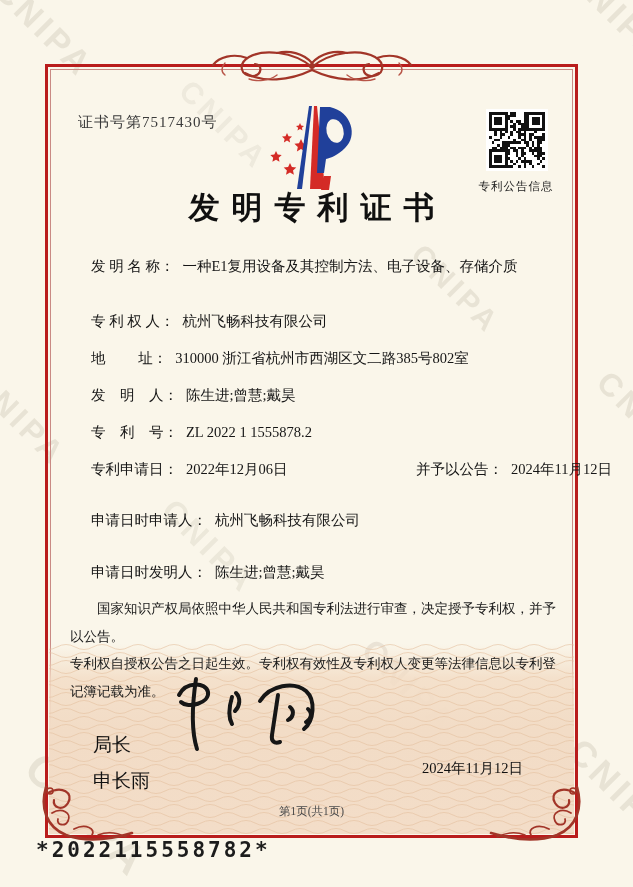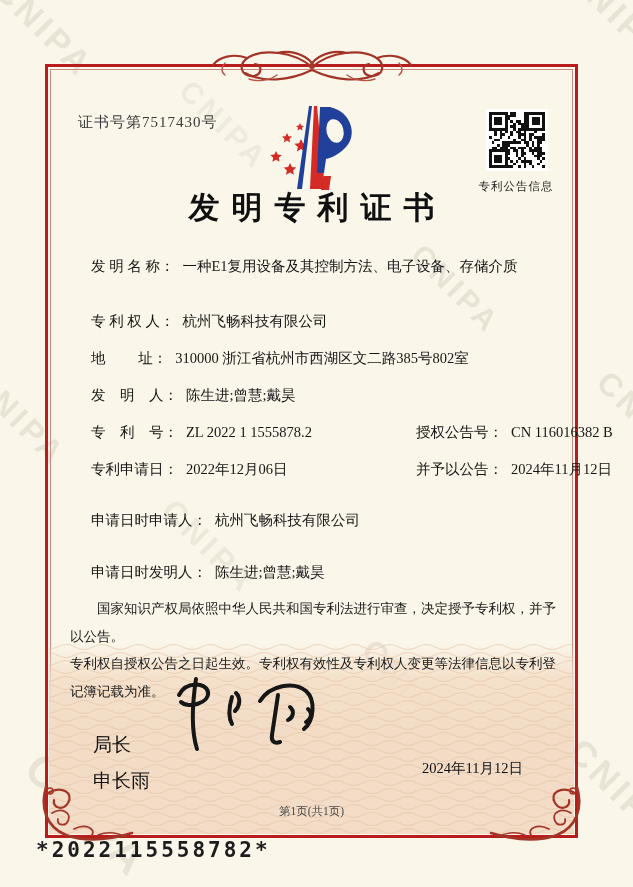--- a/index.html
+++ b/index.html
@@ -434,24 +434,20 @@
         <span class="lab">地　 　址：</span>
         <span class="val">310000 浙江省杭州市西湖区文二路385号802室</span>
       </div>
       <div class="row r3">
         <span class="lab">发　明　人：</span>
         <span class="val">陈生进;曾慧;戴昊</span>
       </div>
       <div class="row r4">
         <span class="lab">专　利　号：</span>
         <span class="val">ZL 2022 1 1555878.2</span>
-        <span class="col2">
-          <span class="lab">授权公告号：</span>
-          <span class="val">CN 116016382 B</span>
-        </span>
       </div>
       <div class="row r5">
         <span class="lab">专利申请日：</span>
         <span class="val">2022年12月06日</span>
         <span class="col2">
           <span class="lab">并予以公告：</span>
           <span class="val">2024年11月12日</span>
         </span>
       </div>
       <div class="row r6">

